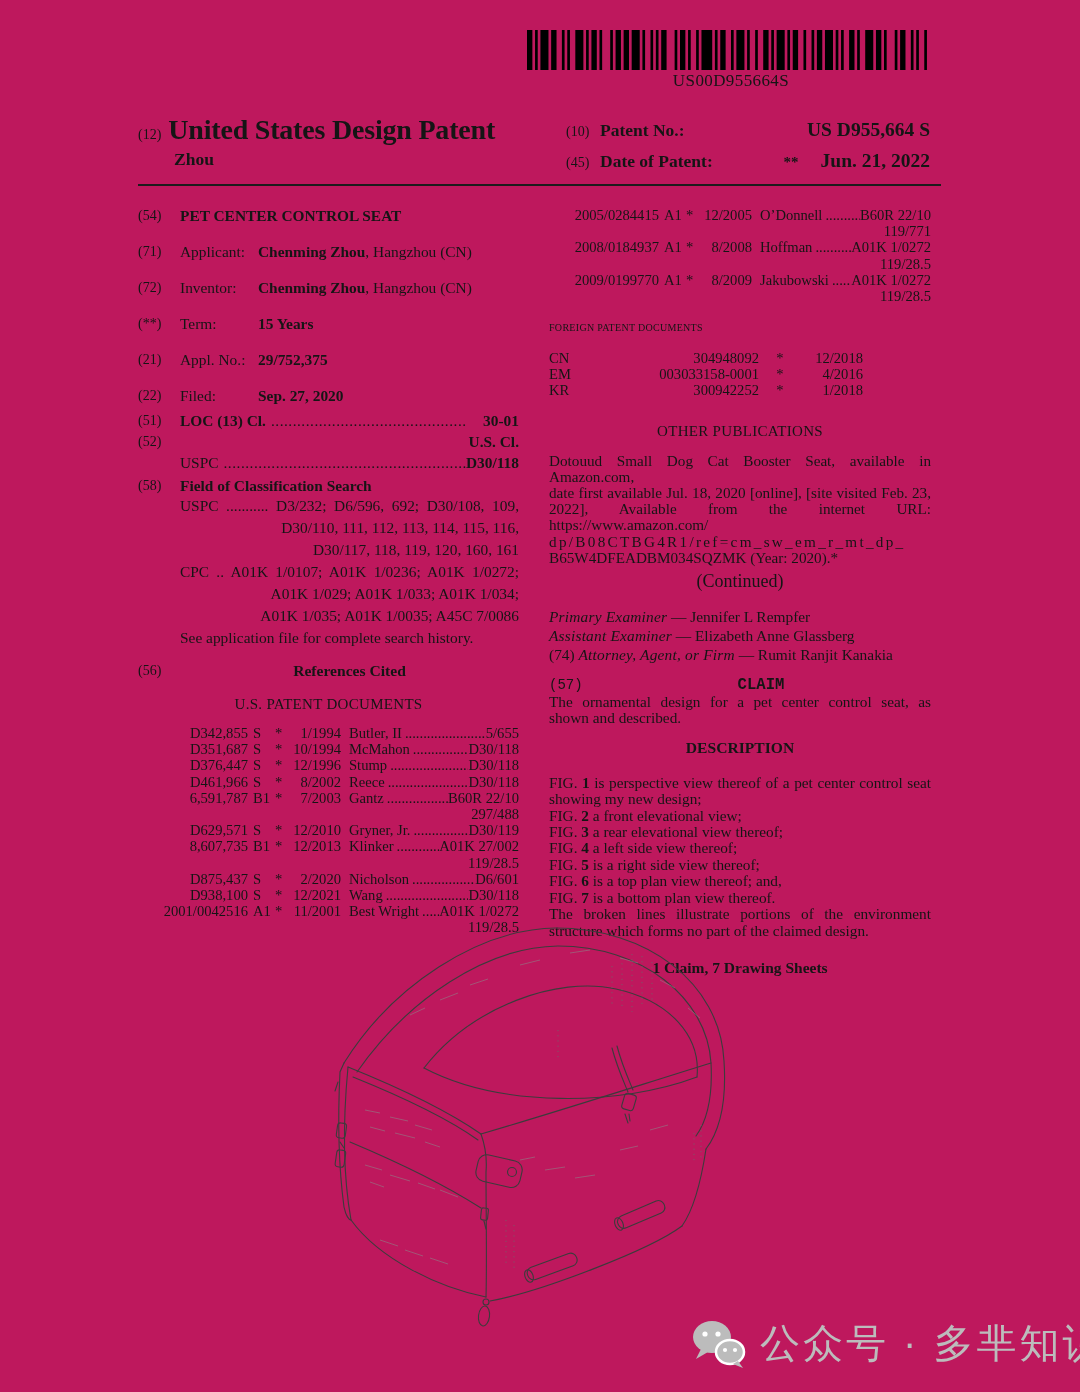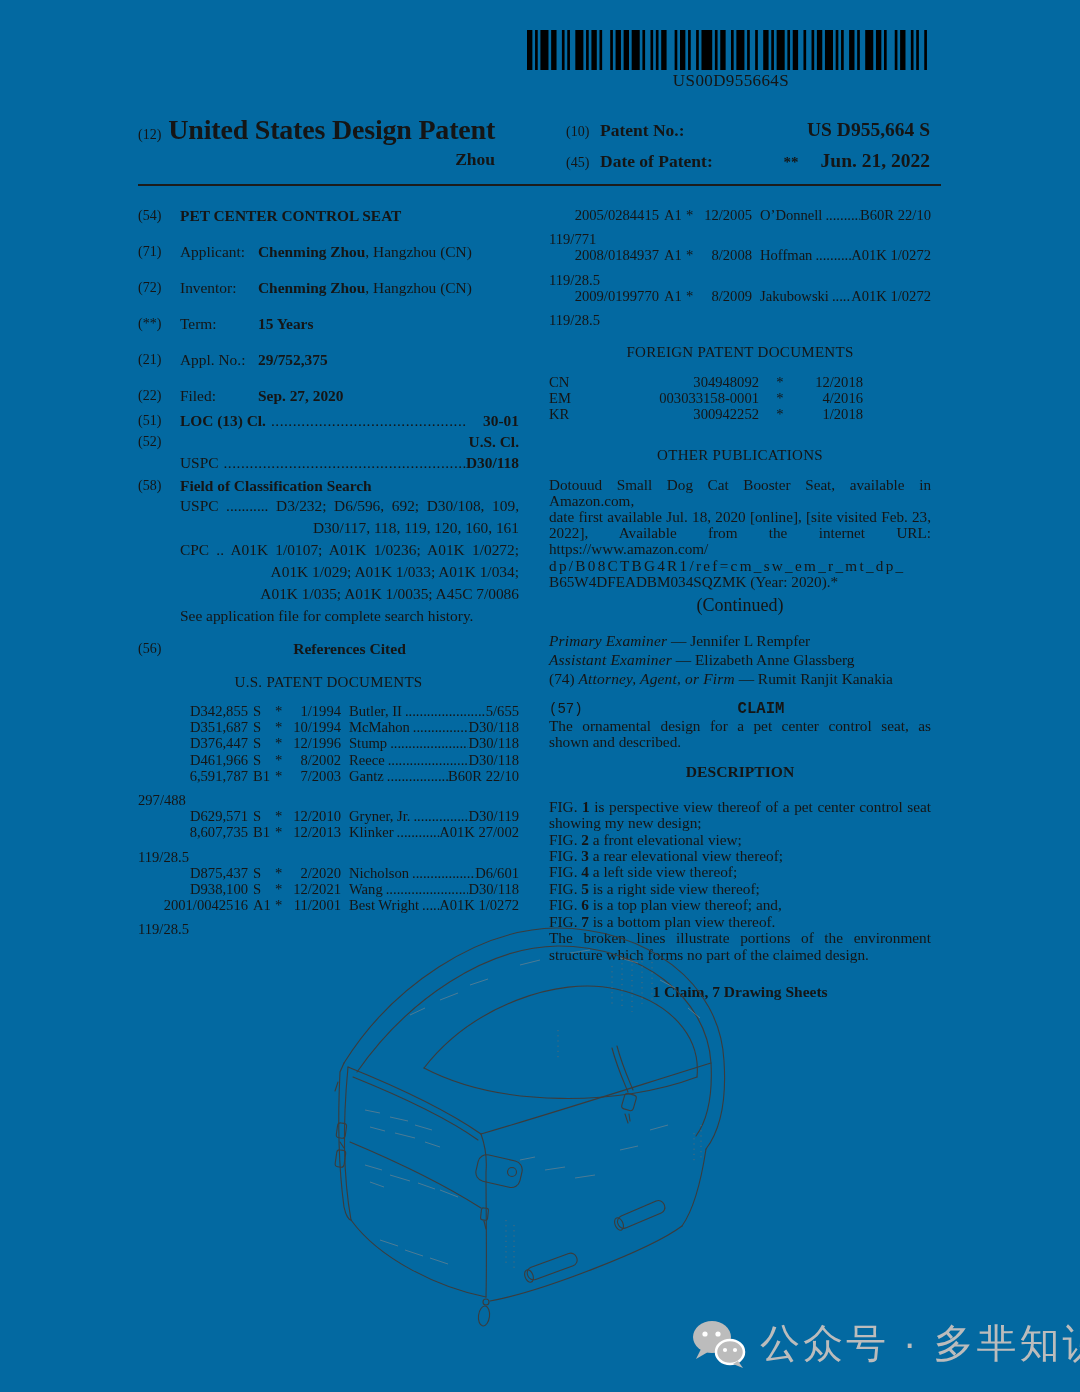--- a/index.html
+++ b/index.html
@@ -1,25 +1,25 @@
 <!DOCTYPE html>
 <html><head>
 <meta charset="utf-8">
 <style>
   html,body{margin:0;padding:0;background:#ffffff;}
-  .page{position:relative;width:1080px;height:1392px;background:#0369a1;overflow:hidden;
+  .page{position:relative;width:1080px;height:1392px;background:#be185d;overflow:hidden;
         font-family:"Liberation Serif", serif;color:#151515;}
 
   
   .barcode-wrap{position:absolute;left:527px;top:30px;width:408px;text-align:center;}
   .barcode-svg{display:block;width:408px;height:40px;}
   .barcode-label{font-size:17px;line-height:19px;margin-top:1px;letter-spacing:.4px;}
 
   
-  .hdr-left{position:absolute;left:138px;top:114px;text-align:right;}
+  .hdr-left{position:absolute;left:138px;top:114px;}
   .tag{font-size:14px;}
   .hdr-title-row{display:flex;align-items:baseline;}
   .hdr-title-row .tag{margin-right:7px;}
   .doc-title{font-size:28px;font-weight:bold;letter-spacing:-.2px;white-space:nowrap;}
   .hdr-inventor{font-size:17.5px;font-weight:bold;margin-top:3px;padding-left:36px;}
   .hdr-right{position:absolute;left:566px;top:119px;width:364px;}
   .hdr-row{display:flex;align-items:baseline;margin-bottom:9px;}
   .hdr-row .tag{flex:0 0 34px;}
   .hdr-label{font-size:17.5px;font-weight:bold;}
   .hdr-value{font-size:19.5px;font-weight:bold;white-space:nowrap;}
@@ -56,23 +56,23 @@
 
   .ref-row{display:flex;line-height:16.2px;font-size:14.6px;}
   .c-num{flex:0 0 110px;text-align:right;white-space:nowrap;}
   .c-kind{flex:0 0 22px;padding-left:5px;}
   .c-star{flex:0 0 12px;}
   .c-date{flex:0 0 54px;text-align:right;}
   .c-name{flex:1 1 auto;display:flex;padding-left:8px;min-width:0;}
   .rn{white-space:nowrap;}
   .dots{flex:1 1 auto;overflow:hidden;white-space:nowrap;padding:0 3px;}
   .rc{white-space:nowrap;}
-  .ref-cont{text-align:left;line-height:16.2px;font-size:14.6px;margin-top:8px;}
-
-  .f-title{text-align:center;margin:15px 0 14px;font-size:15px;letter-spacing:.3px;}
+  .ref-cont{text-align:right;line-height:16.2px;font-size:14.6px;}
+
+  .f-title{margin:15px 0 14px;font-size:10px;letter-spacing:.3px;}
   .f-row{display:flex;line-height:15.8px;font-size:14.6px;}
   .f-cc{flex:0 0 50px;}
   .f-num{flex:0 0 160px;text-align:right;}
   .f-star{flex:0 0 42px;text-align:center;}
   .f-date{flex:0 0 62px;text-align:right;}
 
   .pub-title{text-align:center;margin:23px 0 13px;font-size:15px;letter-spacing:.3px;}
   .pub-line{font-size:15.2px;line-height:16.2px;}
   .ls{letter-spacing:2.3px;}
   .continued{text-align:center;margin-top:6px;font-size:18px;}
@@ -233,20 +233,21 @@
       <span class="b">D30/118</span>
     </div>
 
     <div class="bib-row" style="margin-bottom:0">
       <span class="tag">(58)</span>
       <span class="b">Field of Classification Search</span>
     </div>
     <div class="indent42">
 
     <div class="focs-line just">USPC ........... D3/232; D6/596, 692; D30/108, 109,</div>
+        <div class="focs-line right">D30/110, 111, 112, 113, 114, 115, 116,</div>
         <div class="focs-line right">D30/117, 118, 119, 120, 160, 161</div>
       </div>
     <div class="indent42">
 
     <div class="focs-line just">CPC .. A01K 1/0107; A01K 1/0236; A01K 1/0272;</div>
         <div class="focs-line right">A01K 1/029; A01K 1/033; A01K 1/034;</div>
         <div class="focs-line right">A01K 1/035; A01K 1/0035; A45C 7/0086</div>
       </div>
     <div class="indent42 search-note">See application file for complete search history.</div>
 

